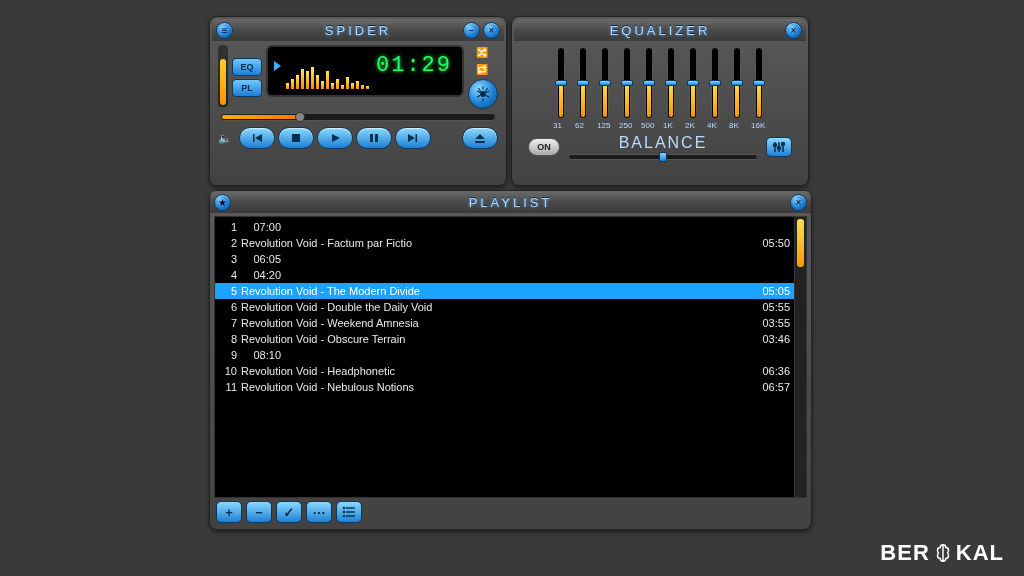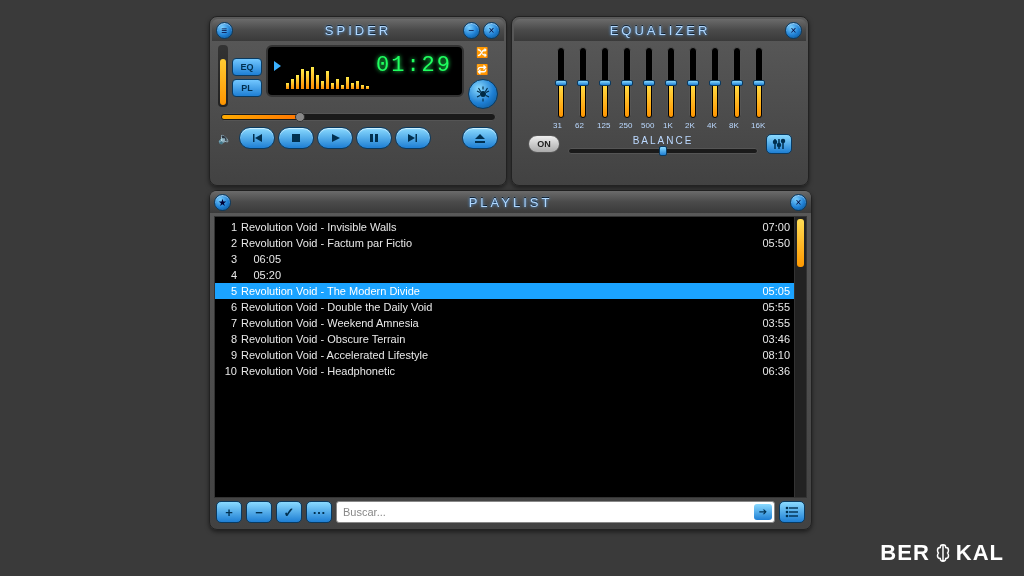--- a/index.html
+++ b/index.html
@@ -185,21 +185,21 @@
     display:flex; align-items:center; gap:8px; margin: 4px 12px;
   }
   .on-pill {
     width:32px;height:18px;border-radius:9px;
     background:linear-gradient(180deg,#eee,#aaa);
     border:1px solid #555;
     font-size:9px;font-weight:bold;color:#222;
     display:flex;align-items:center;justify-content:center;cursor:pointer;
   }
   .balance-wrap { flex:1; text-align:center; }
-  .balance-label { font-size:10px; letter-spacing:2px; color:#bcd9ff; }
+  .balance-label { font-size:16px; letter-spacing:2px; color:#bcd9ff; }
   .balance-track {
     height:6px; background:#1a1a1a; border:1px solid #555; border-radius:3px;
     position:relative; margin-top:2px;
   }
   .balance-track .thumb { position:absolute; left:50%; top:-3px; transform:translateX(-50%); width:8px;height:10px;background:linear-gradient(180deg,#8adaff,#1e7fd4);border:1px solid #0a3a60;border-radius:2px; }
   .preset-btn {
     width:26px;height:20px;border-radius:5px;
     background:linear-gradient(180deg,#8adaff,#1e7fd4);
     border:1px solid #0a3a60; display:flex;align-items:center;justify-content:center;cursor:pointer;
   }
@@ -449,35 +449,34 @@
       <div class="left-btn circ-btn">★</div>
       <div class="titlebar-title">PLAYLIST</div>
       <div class="right-btns">
         <div class="circ-btn">×</div>
       </div>
     </div>
     <div class="pl-body">
       <div class="pl-list" id="pl-list">
           <div class="pl-row">
             <div class="pl-num">1</div>
-            <div class="pl-title">Revolution Void - Invisible Walls</div>
             <div class="pl-dur">07:00</div>
           </div>
           <div class="pl-row">
             <div class="pl-num">2</div>
             <div class="pl-title">Revolution Void - Factum par Fictio</div>
             <div class="pl-dur">05:50</div>
           </div>
           <div class="pl-row">
             <div class="pl-num">3</div>
             <div class="pl-dur">06:05</div>
           </div>
           <div class="pl-row">
             <div class="pl-num">4</div>
-            <div class="pl-dur">05:20</div>
+            <div class="pl-dur">04:20</div>
           </div>
           <div class="pl-row selected">
             <div class="pl-num">5</div>
             <div class="pl-title">Revolution Void - The Modern Divide</div>
             <div class="pl-dur">05:05</div>
           </div>
           <div class="pl-row">
             <div class="pl-num">6</div>
             <div class="pl-title">Revolution Void - Double the Daily Void</div>
             <div class="pl-dur">05:55</div>
@@ -487,42 +486,42 @@
             <div class="pl-title">Revolution Void - Weekend Amnesia</div>
             <div class="pl-dur">03:55</div>
           </div>
           <div class="pl-row">
             <div class="pl-num">8</div>
             <div class="pl-title">Revolution Void - Obscure Terrain</div>
             <div class="pl-dur">03:46</div>
           </div>
           <div class="pl-row">
             <div class="pl-num">9</div>
-            <div class="pl-title">Revolution Void - Accelerated Lifestyle</div>
             <div class="pl-dur">08:10</div>
           </div>
           <div class="pl-row">
             <div class="pl-num">10</div>
             <div class="pl-title">Revolution Void - Headphonetic</div>
             <div class="pl-dur">06:36</div>
+          </div>
+          <div class="pl-row">
+            <div class="pl-num">11</div>
+            <div class="pl-title">Revolution Void - Nebulous Notions</div>
+            <div class="pl-dur">06:57</div>
           </div>
         </div>
       <div class="pl-scroll">
           <div class="handle"></div>
         </div>
     </div>
     <div class="pl-footer">
       <div class="fbtn">+</div>
       <div class="fbtn">−</div>
       <div class="fbtn">✓</div>
       <div class="fbtn">⋯</div>
-      <div class="search-box">
-        <span>Buscar...</span>
-        <div class="go">➔</div>
-      </div>
       <div class="fbtn">
         <svg width="14" height="12" viewBox="0 0 14 12" fill="#003050">
             <circle cx="2" cy="2" r="1.3"></circle>
             <rect x="4" y="1.3" width="9" height="1.4"></rect>
             <circle cx="2" cy="6" r="1.3"></circle>
             <rect x="4" y="5.3" width="9" height="1.4"></rect>
             <circle cx="2" cy="10" r="1.3"></circle>
             <rect x="4" y="9.3" width="9" height="1.4"></rect>
           </svg>
       </div>

